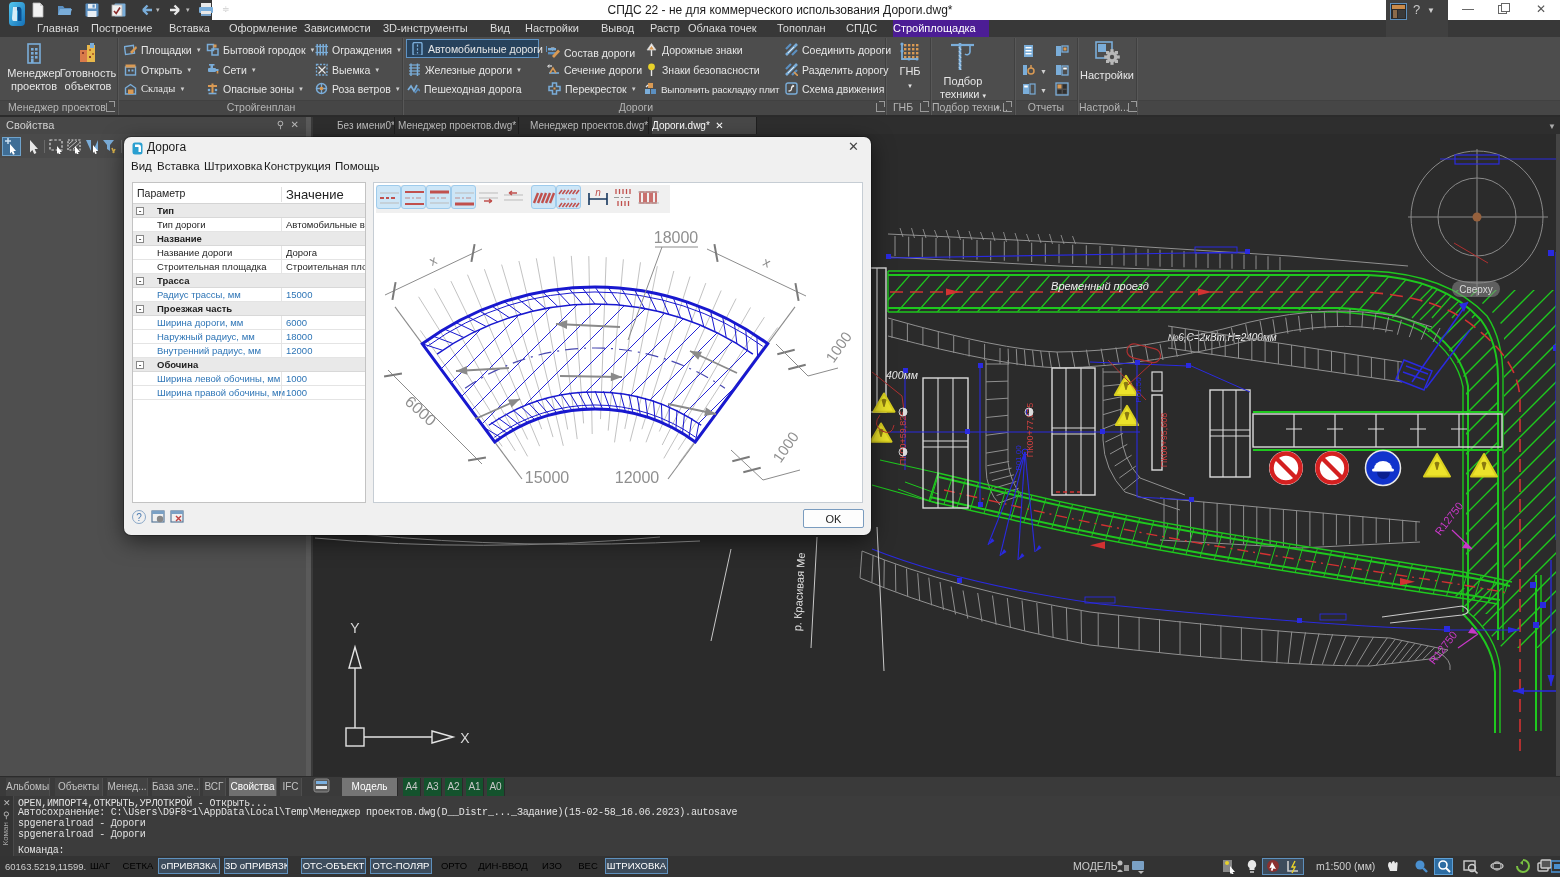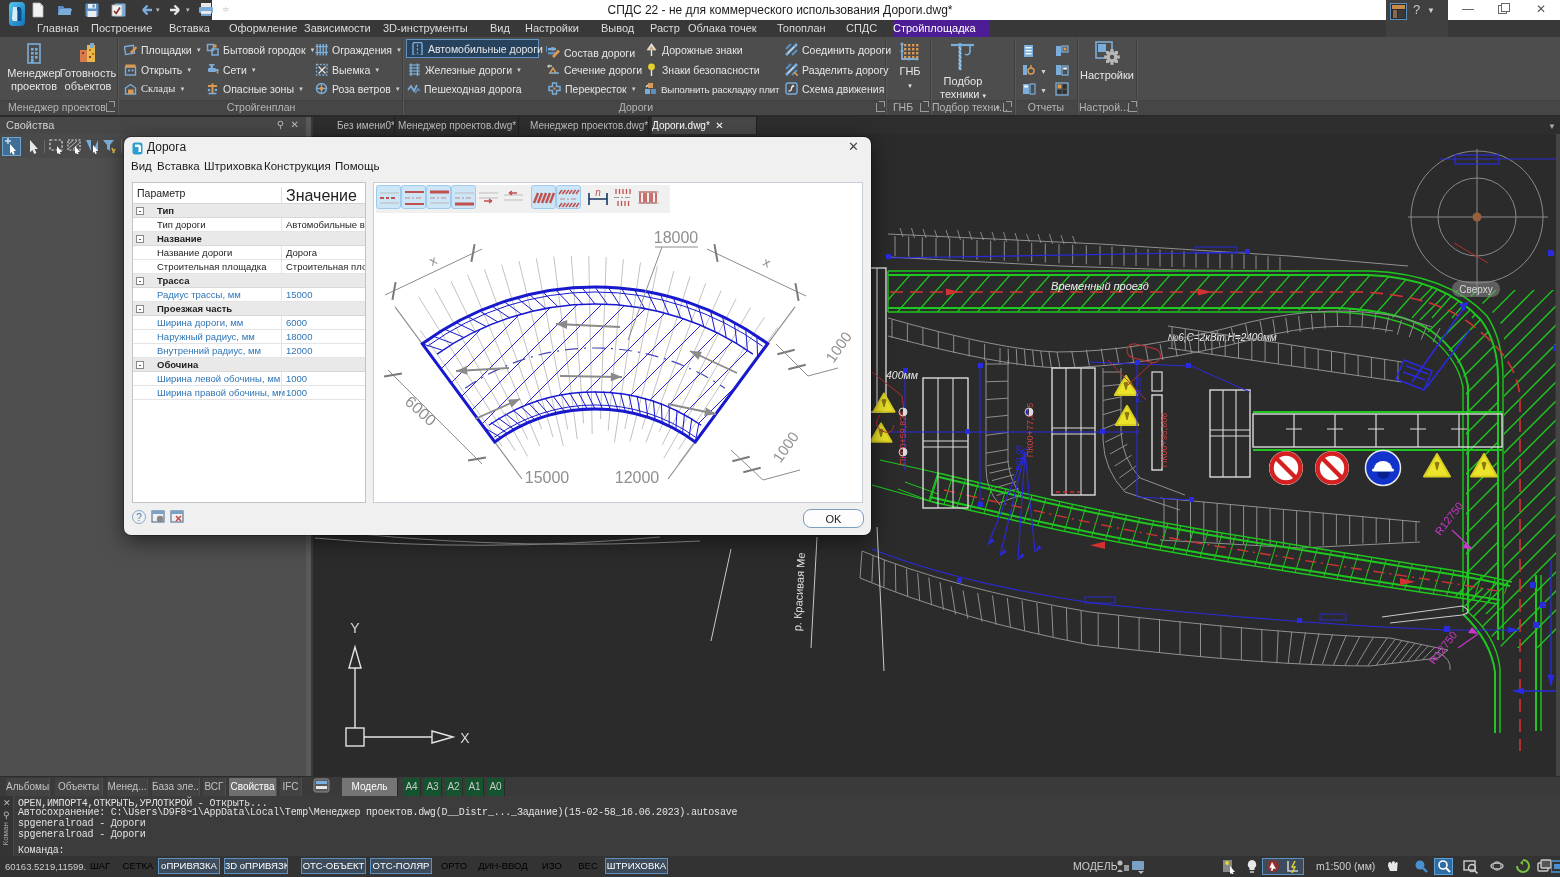--- a/index.html
+++ b/index.html
@@ -43,21 +43,21 @@
 .dmenu{font-size:11.5px;color:#1a1a1a}
 #grid{position:absolute;left:8px;top:45px;width:234px;height:321px;background:#fff;border:1px solid #c3c3c3;font-size:9.5px;color:#222}
 .grow{position:absolute;left:0;width:232px;height:14px;line-height:14px;border-bottom:1px solid #e4e4e4;white-space:nowrap;overflow:hidden}
 .gcat{background:#e9e9e9;font-weight:bold;border-bottom:1px solid #d8d8d8}
 .gname{position:absolute;left:24px;top:0}
 .gval{position:absolute;left:148px;top:0;border-left:1px solid #e4e4e4;padding-left:4px;width:84px}
 .blue{color:#2e75b6}
 #preview{position:absolute;left:249px;top:45px;width:490px;height:321px;background:#fff;border:1px solid #c6cdd4}
 .pbtn{position:absolute;top:2px;width:25px;height:24px;border-radius:3px}
 .pbtn.on{background:#cde6f7;border:1px solid #9ecbec}
-#okbtn{position:absolute;left:679px;top:372px;width:61px;height:19px;background:#fdfdfd;border:1px solid #7a9cbf;border-radius:8px;text-align:center;line-height:18px;font-size:11px;color:#222}
+#okbtn{position:absolute;left:679px;top:372px;width:61px;height:19px;background:#fdfdfd;border:1px solid #7a9cbf;border-radius:2px;text-align:center;line-height:18px;font-size:11px;color:#222}
 .vtext{writing-mode:vertical-rl;transform:rotate(180deg)}
 </style></head><body>
 <svg width="1247" height="642" viewBox="313 134 1247 642" style="position:absolute;left:313px;top:134px">
     <rect x="313" y="134" width="1247" height="642" fill="#2b2b2b"></rect>
     <circle cx="1477" cy="217" r="66" fill="none" stroke="#8a8a8a" stroke-width="1"></circle>
     <circle cx="1477" cy="217" r="39" fill="none" stroke="#8a8a8a" stroke-width="1"></circle>
     <line x1="1477" y1="149" x2="1477" y2="296" stroke="#8a8a8a" stroke-width="1"></line>
     <line x1="1408" y1="217" x2="1548" y2="217" stroke="#8a8a8a" stroke-width="1"></line>
     <circle cx="1477" cy="217" r="4.5" fill="#96613d"></circle>
     <path d="M888.0 234.0 L1100.0 244.0 L1290.0 256.0 L1408.0 266.0" fill="none" stroke="#909090" stroke-width="1" opacity="1"></path>
@@ -1059,21 +1059,21 @@
     <div style="position:absolute;left:23px;top:3px;font-size:12px;color:#1a1a1a">Дорога</div>
     <div style="position:absolute;right:12px;top:2px;font-size:13px;color:#444">✕</div>
     <div class="dmenu" style="position:absolute;left:7px;top:23px">Вид</div>
     <div class="dmenu" style="position:absolute;left:33px;top:23px">Вставка</div>
     <div class="dmenu" style="position:absolute;left:80px;top:23px">Штриховка</div>
     <div class="dmenu" style="position:absolute;left:140px;top:23px">Конструкция</div>
     <div class="dmenu" style="position:absolute;left:211px;top:23px">Помощь</div>
     <div id="grid">
       <div style="position:absolute;left:0;top:0;width:232px;height:21px;border-bottom:1px solid #d4d4d4">
         <span style="position:absolute;left:4px;top:4px;font-size:10.5px">Параметр</span>
-        <span style="position:absolute;left:148px;top:4px;border-left:1px solid #e0e0e0;padding-left:4px;font-size:16px">Значение</span>
+        <span style="position:absolute;left:148px;top:4px;border-left:1px solid #e0e0e0;padding-left:4px;font-size:13px">Значение</span>
       </div>
       <div class="grow gcat" style="top:21px">
         <span style="position:absolute;left:3px;top:3px;width:8px;height:8px;border:1px solid #888;background:#fff;font-size:8px;line-height:6px;text-align:center;color:#444">-</span>
         <span class="gname">Тип</span>
       </div>
       <div class="grow" style="top:35px">
         <span class="gname ">Тип дороги</span>
         <span class="gval ">Автомобильные вр...</span>
       </div>
       <div class="grow gcat" style="top:49px">

